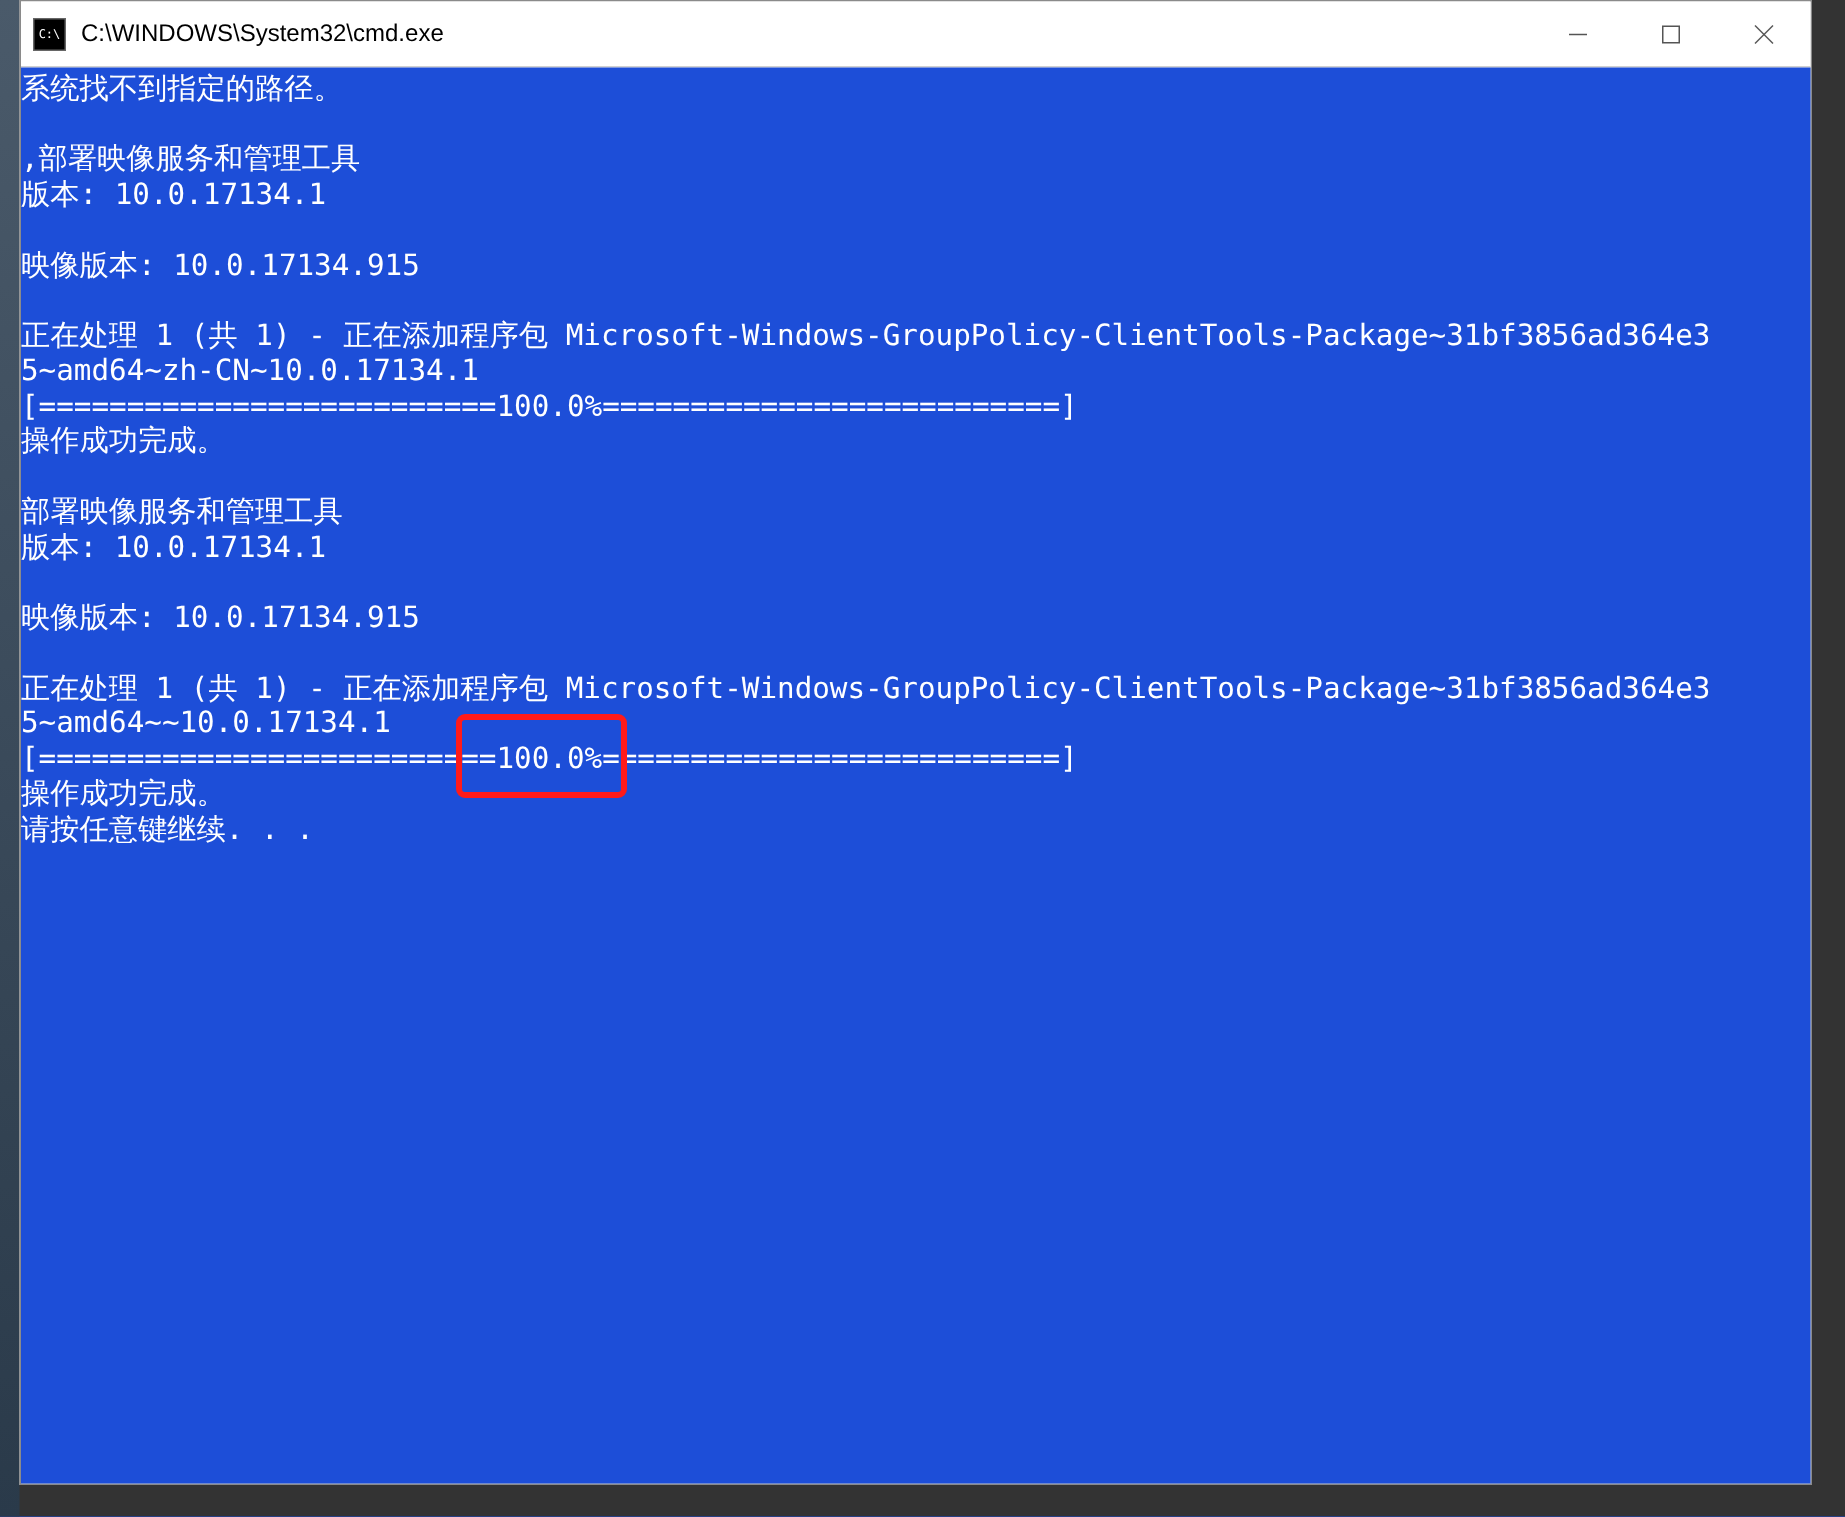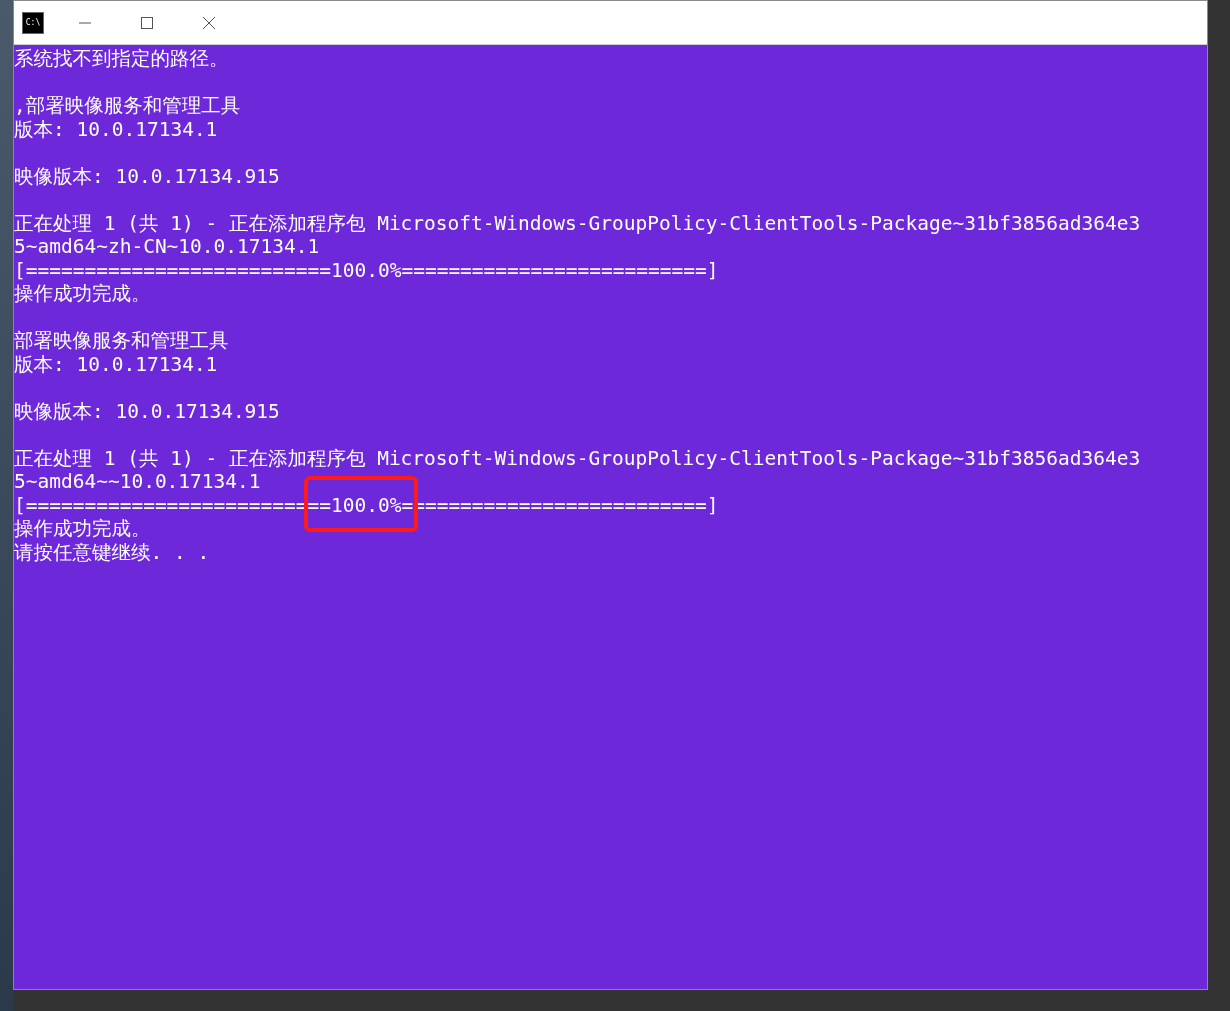--- a/index.html
+++ b/index.html
@@ -79,21 +79,21 @@
     }
     .titlebar-btn svg {
       width: 14px;
       height: 14px;
       stroke: #555;
       fill: none;
       stroke-width: 1;
     }
     .terminal {
       flex: 1;
-      background: #6d28d9;
+      background: #1d4ed8;
       color: #fff;
       font-family: "NSimSun", "SimSun", "Consolas", monospace;
       font-size: 19.5px;
       line-height: 23.5px;
       padding: 2px 0 0 0;
       white-space: pre;
       overflow: hidden;
       letter-spacing: 0;
       position: relative;
     }
@@ -111,20 +111,21 @@
 </head>
 <body>
 
 <div class="desktop-sliver"></div>
 
 <div class="window">
   <div class="titlebar">
     <div class="titlebar-icon">
       <span class="titlebar-icon-text">C:\</span>
     </div>
+    <div class="titlebar-title">C:\WINDOWS\System32\cmd.exe</div>
     <div class="titlebar-controls">
       <div class="titlebar-btn">
         <svg viewBox="0 0 14 14">
             <line x1="1" y1="7" x2="13" y2="7"></line>
           </svg>
       </div>
       <div class="titlebar-btn">
         <svg viewBox="0 0 14 14">
             <rect x="1.5" y="1.5" width="11" height="11"></rect>
           </svg>

